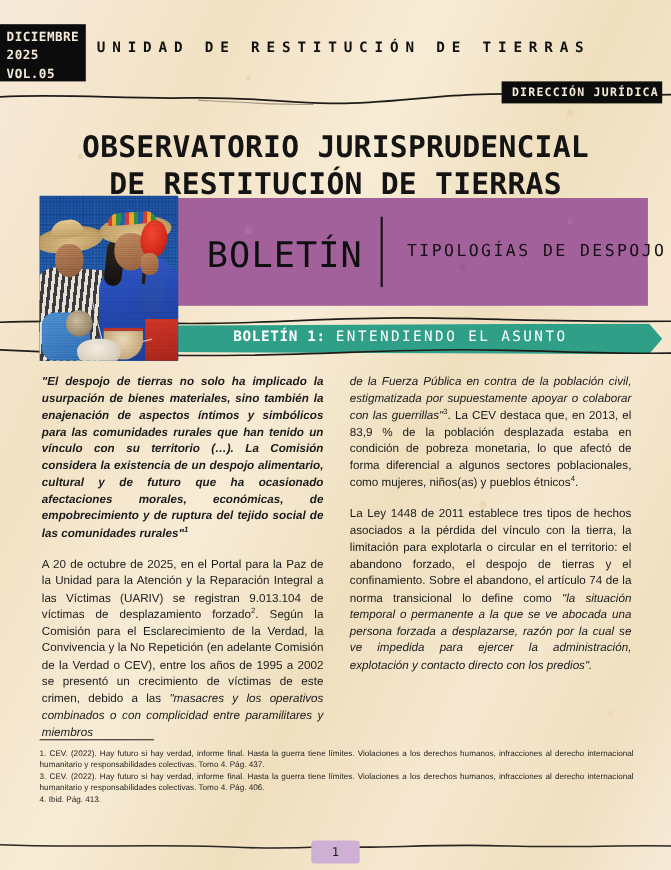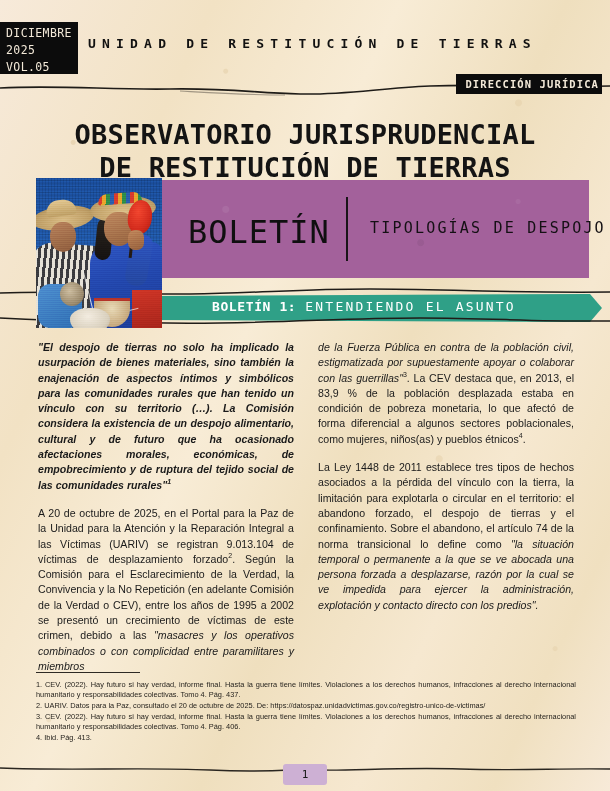--- a/index.html
+++ b/index.html
@@ -39,21 +39,21 @@
     width: 610px; height: 92px;
   }
   #date-block {
     position: absolute;
     left: 0; top: 22px;
     width: 78px; height: 52px;
     background: #0c0c0c;
     color: #f3e9d8;
     font-family: "DejaVu Sans Mono", monospace;
     font-size: 11.5px;
-    font-weight: normal;
+    font-weight: bold;
     line-height: 17px;
     letter-spacing: 0.4px;
     padding: 3px 0 0 6px;
     box-sizing: border-box;
   }
   #date-block div { white-space: nowrap; }
   #unidad-title {
     position: absolute;
     left: 88px; top: 36px;
     font-family: "DejaVu Sans Mono", monospace;
@@ -432,21 +432,20 @@
       </div>
     <div class="col" id="col-right">
         <p><i>de la Fuerza Pública en contra de la población civil, estigmatizada por supuestamente apoyar o colaborar con las guerrillas"</i><sup>3</sup>. La CEV destaca que, en 2013, el 83,9 % de la población desplazada estaba en condición de pobreza monetaria, lo que afectó de forma diferencial a algunos sectores poblacionales, como mujeres, niños(as) y pueblos étnicos<sup>4</sup>.</p>
         <p>La Ley 1448 de 2011 establece tres tipos de hechos asociados a la pérdida del vínculo con la tierra, la limitación para explotarla o circular en el territorio: el abandono forzado, el despojo de tierras y el confinamiento. Sobre el abandono, el artículo 74 de la norma transicional lo define como <i>"la situación temporal o permanente a la que se ve abocada una persona forzada a desplazarse, razón por la cual se ve impedida para ejercer la administración, explotación y contacto directo con los predios".</i></p>
       </div>
   </div>
 
   <div id="foot-rule"></div>
   <div id="footnotes">
       <div>1. CEV. (2022). Hay futuro si hay verdad, informe final. Hasta la guerra tiene límites. Violaciones a los derechos humanos, infracciones al derecho internacional humanitario y responsabilidades colectivas. Tomo 4. Pág. 437.</div>
-      <div>2. UARIV. Datos para la Paz, consultado el 20 de octubre de 2025. De: https://datospaz.unidadvictimas.gov.co/registro-unico-de-victimas/</div>
       <div>3. CEV. (2022). Hay futuro si hay verdad, informe final. Hasta la guerra tiene límites. Violaciones a los derechos humanos, infracciones al derecho internacional humanitario y responsabilidades colectivas. Tomo 4. Pág. 406.</div>
       <div>4. Ibid. Pág. 413.</div>
     </div>
 
   <svg id="footer-line" viewBox="0 0 610 14" preserveAspectRatio="none">
     <path d="M0 6 C 70 9, 140 5, 210 8 C 250 10, 270 9, 290 8 M 320 8 C 350 9, 400 5, 460 7 C 520 9, 560 6, 610 7" fill="none" stroke="#2a2620" stroke-width="1.4"></path>
   </svg>
   <div id="page-number">1</div>
 
 </div>

